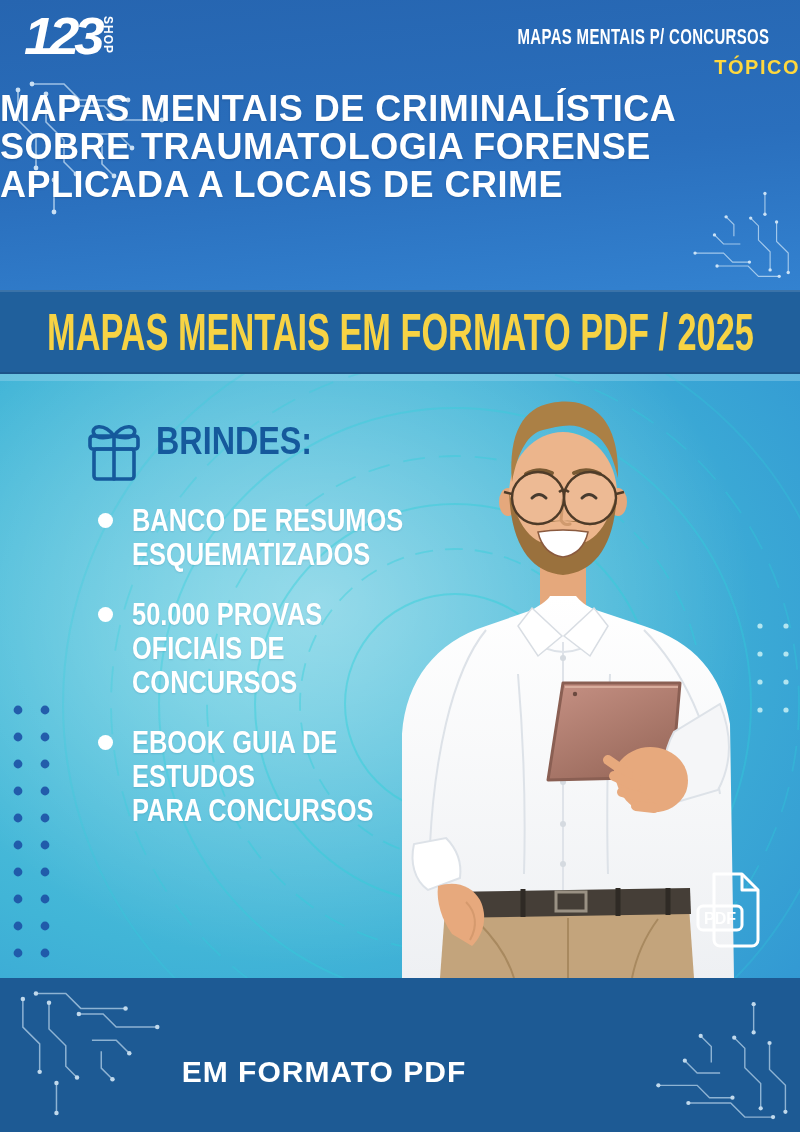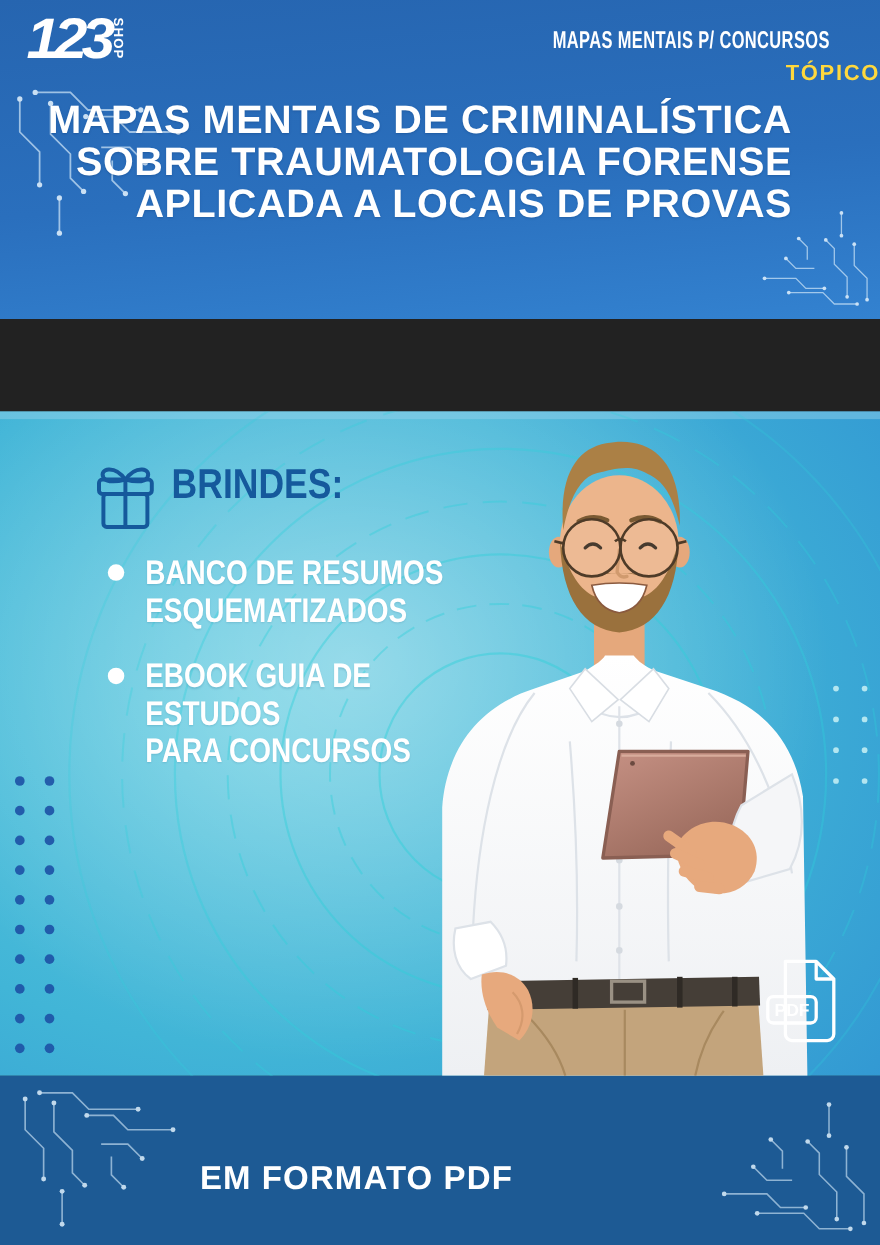--- a/index.html
+++ b/index.html
@@ -34,32 +34,32 @@
   
   .logo { position:absolute; left:24px; top:10px; display:flex; align-items:flex-start; }
   .logo-number {
     color:#fff; font-size:52px; font-weight:700; letter-spacing:-5px; line-height:52px;
     transform:scaleX(1.05); transform-origin:left center; font-style:italic;
   }
   .logo-shop {
     color:#fff; font-size:12px; font-weight:700; letter-spacing:1px;
     writing-mode:vertical-rl; margin-left:6px; margin-top:6px; line-height:12px;
   }
-  .header-tagline-wrap { position:absolute; right:16px; top:24px; width:400px; text-align:left; }
+  .header-tagline-wrap { position:absolute; right:16px; top:24px; width:400px; text-align:center; }
   .header-tagline {
     display:inline-block; color:#fff; font-size:22px; font-weight:700; white-space:nowrap;
     transform:scaleX(0.68); transform-origin:right center; letter-spacing:0.5px;
   }
   
   .kicker {
     position:absolute; left:0; top:56px; width:800px; text-align:right;
     color:#ffd83d; font-size:20px; font-weight:700; letter-spacing:1.5px;
   }
   .title {
-    position:absolute; left:0; top:90px; width:720px; text-align:right;
+    position:absolute; left:0; top:90px; width:720px; text-align:left;
     color:#ffffff; font-size:36px; font-weight:700; line-height:38px; letter-spacing:0.5px;
     text-shadow:0 1px 2px rgba(0,40,90,0.25);
   }
   
   .offer-banner-text {
     display:inline-block; color:#f7d344; font-size:52px; font-weight:700; white-space:nowrap;
     transform:scaleX(0.66); transform-origin:center; letter-spacing:0px;
   }
   
   .offers { position:absolute; left:86px; top:420px; width:400px; z-index:5; }
@@ -258,23 +258,26 @@
     <span class="logo-shop">SHOP</span>
   </div>
   <div class="header-tagline-wrap">
     <span class="header-tagline">MAPAS MENTAIS P/ CONCURSOS</span>
   </div>
 
   <div class="kicker">TÓPICO</div>
   <div class="title">
     <div>MAPAS MENTAIS DE CRIMINALÍSTICA</div>
     <div>SOBRE TRAUMATOLOGIA FORENSE</div>
-    <div>APLICADA A LOCAIS DE PROVAS</div>
+    <div>APLICADA A LOCAIS DE CRIME</div>
   </div>
 
+  <div class="offer-banner">
+    <span class="offer-banner-text">MAPAS MENTAIS EM FORMATO PDF / 2025</span>
+  </div>
 
   <div class="offers">
     <div class="offers-heading">
       <svg width="56" height="64" viewBox="0 0 56 64">
         <g stroke="#15599c" stroke-width="3.6" fill="none" stroke-linejoin="round" stroke-linecap="round">
           <path d="M28,16 C18,2 4,6 8,14 C11,19 20,18 28,16 Z"></path>
           <path d="M28,16 C38,2 52,6 48,14 C45,19 36,18 28,16 Z"></path>
           <rect x="4" y="16" width="48" height="13" rx="3"></rect>
           <rect x="8" y="29" width="40" height="30" rx="3"></rect>
           <line x1="28" y1="16" x2="28" y2="59"></line>
@@ -283,20 +286,25 @@
       <span class="offers-heading-text">BRINDES:</span>
     </div>
     <ul class="offers-list">
       <li>
         <span class="bullet-dot"></span>
         <span class="offer-item-text">BANCO DE RESUMOS
 ESQUEMATIZADOS</span>
       </li>
       <li>
         <span class="bullet-dot"></span>
+        <span class="offer-item-text">50.000 PROVAS
+OFICIAIS DE CONCURSOS</span>
+      </li>
+      <li>
+        <span class="bullet-dot"></span>
         <span class="offer-item-text">EBOOK GUIA DE ESTUDOS
 PARA CONCURSOS</span>
       </li>
     </ul>
   </div>
 
   <svg class="person-svg" width="465" height="604" viewBox="0 0 465 604">
     <defs>
       <linearGradient id="tabGrad" x1="0" y1="0" x2="0.6" y2="1">
         <stop offset="0" stop-color="#c69184"></stop>

